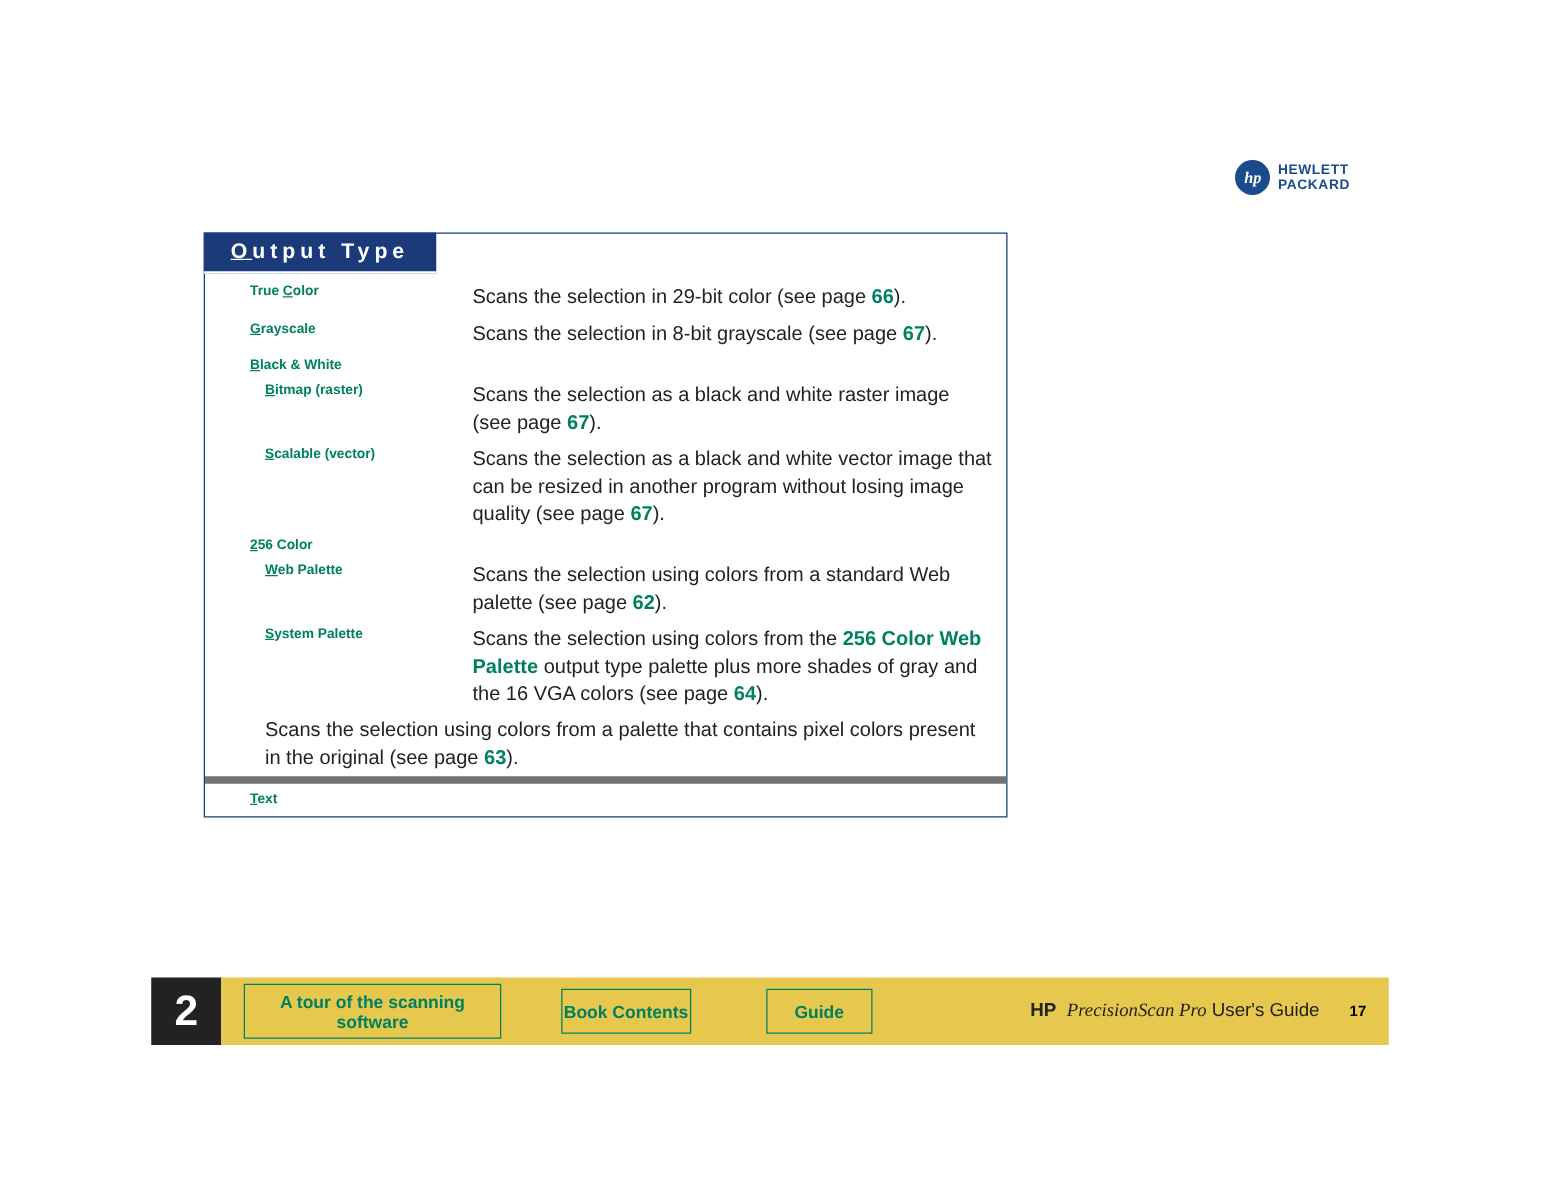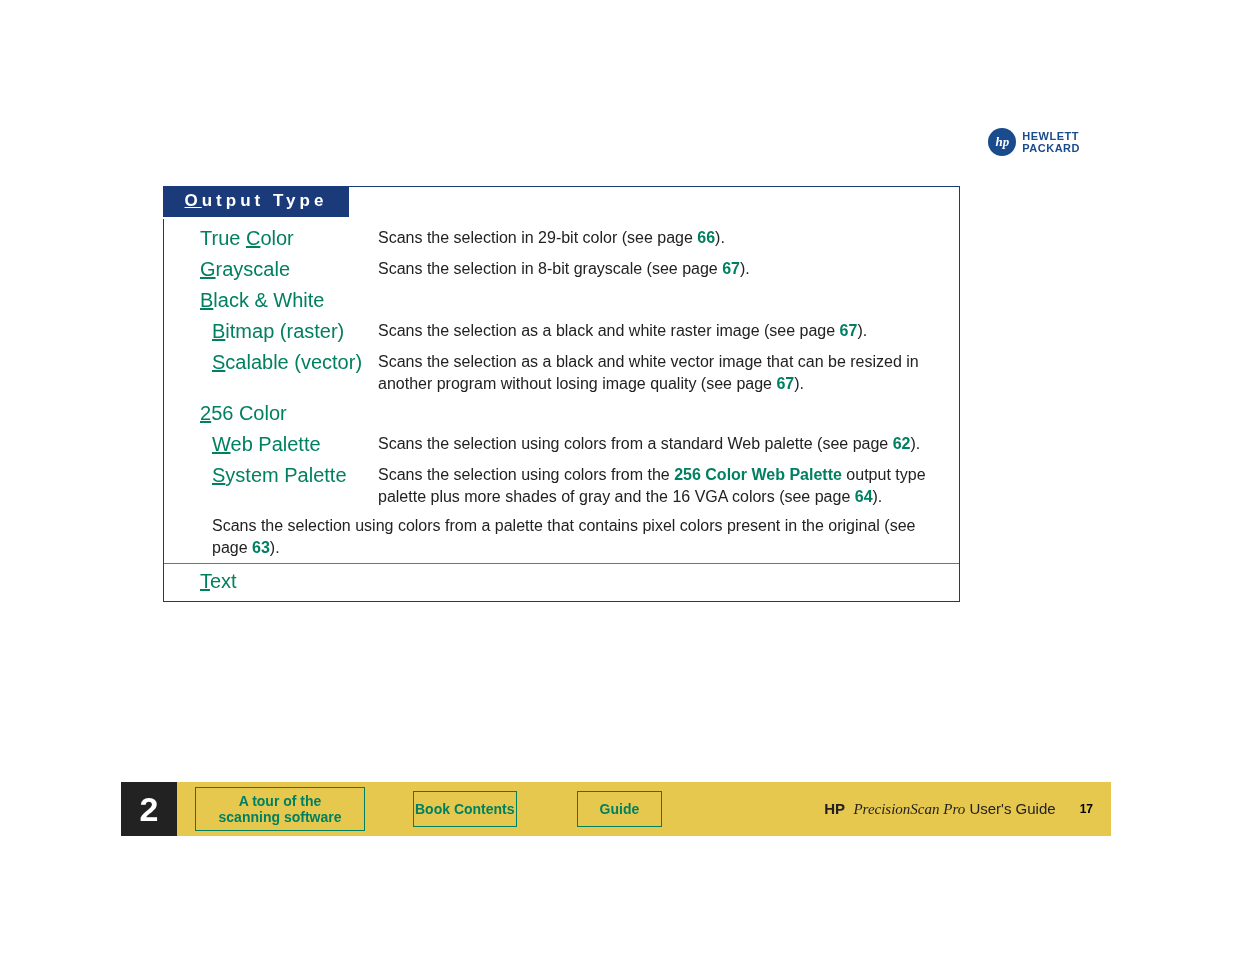--- a/index.html
+++ b/index.html
@@ -36,21 +36,21 @@
     color: #1a4b8c;
     font-size: 11px;
     font-weight: bold;
     letter-spacing: 0.5px;
     line-height: 1.1;
   }
   .content-box {
     position: absolute;
     top: 186px;
     left: 163px;
-    width: 797px;
+    width: 643px;
     border: 1.5px solid #1a3a7a;
   }
   .section-tab {
     position: absolute;
     top: -1.5px;
     left: -1.5px;
     background: #1a3a7a;
     color: #fff;
     padding: 5px 22px 6px 22px;
     font-size: 17px;
@@ -60,26 +60,26 @@
   }
   .section-tab .und { text-decoration: underline; }
   .table {
     padding-top: 36px;
   }
   .row {
     display: flex;
     padding: 4px 10px 4px 36px;
   }
   .row.sub { padding-left: 48px; }
-  .row.last { border-top: 1px solid #737373; padding-top: 6px; padding-bottom: 8px; gap: 32px; }
+  .row.last { border-top: 6px solid #737373; padding-top: 6px; padding-bottom: 8px; gap: 32px; }
   .label {
     flex: 0 0 178px;
     color: #008060;
-    font-weight: normal;
-    font-size: 20px;
+    font-weight: bold;
+    font-size: 11px;
   }
   .row.sub .label { flex: 0 0 166px; }
   .label .u { text-decoration: underline; }
   .desc {
     flex: 1;
     color: #222;
     font-size: 16px;
     line-height: 1.35;
   }
   .link { color: #008060; font-weight: bold; }
@@ -113,21 +113,21 @@
   .footer-btn {
     border: 1.5px solid #008060;
     color: #008060;
     font-weight: bold;
     font-size: 14px;
     padding: 5px 14px;
     text-align: center;
     background: transparent;
     cursor: pointer;
   }
-  .footer-btn.tour { width: 170px; line-height: 1.15; }
+  .footer-btn.tour { width: 206px; line-height: 1.15; }
   .footer-btn.contents { margin-left: 48px; padding: 9px 1px; }
   .footer-btn.index { margin-left: 60px; padding: 9px 22px; }
   .guide-title {
     margin-left: auto;
     font-size: 15px;
     color: #222;
   }
   .guide-title .hp-b { font-weight: bold; }
   .guide-title .psp { font-style: italic; font-family: Georgia, serif; }
   .page-num {

